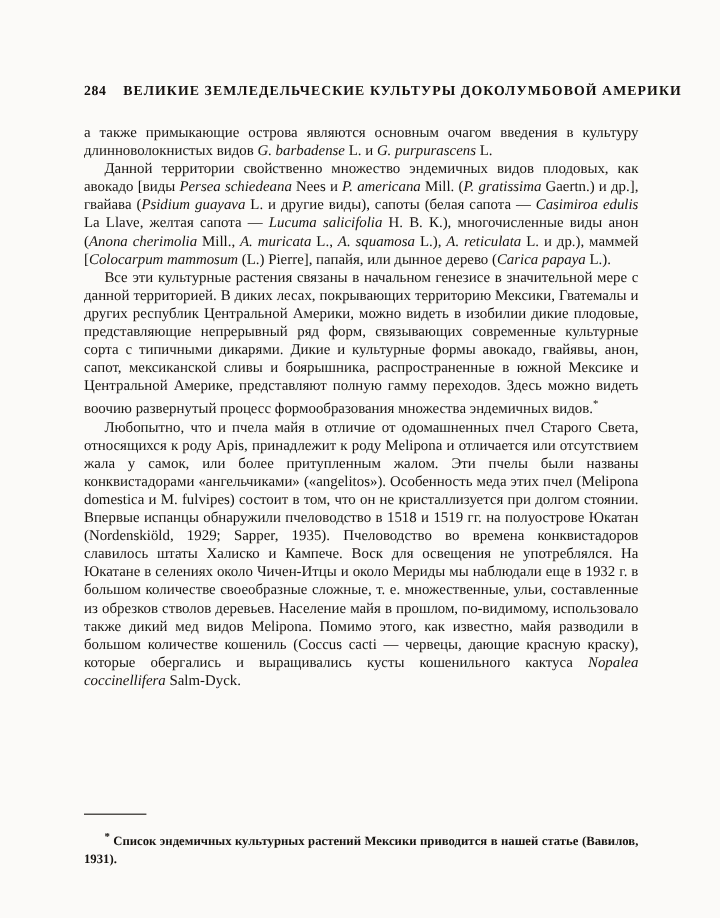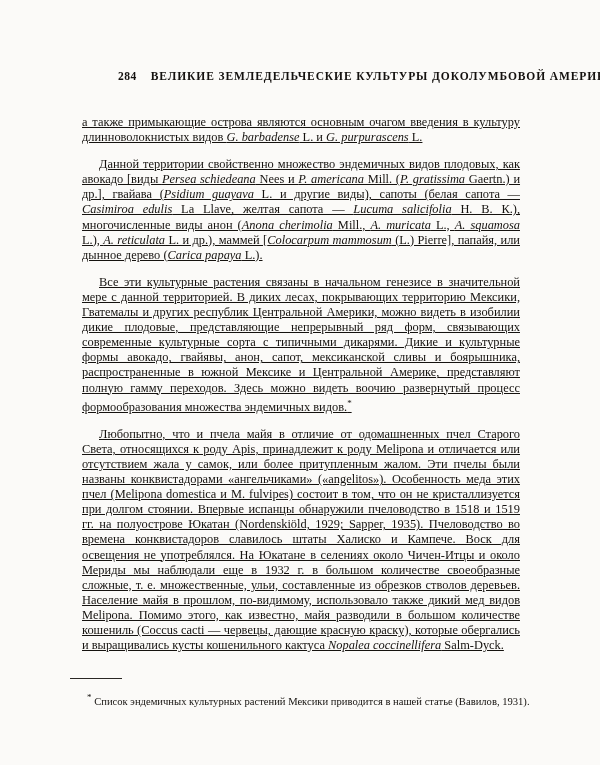--- a/index.html
+++ b/index.html
@@ -30,36 +30,34 @@
     width: 470px;
     font-size: 11.5px;
     letter-spacing: 0.9px;
     color: #14110f;
     font-weight: bold;
     white-space: nowrap;
   }
   .header .pnum {
     margin-right: 14px;
     letter-spacing: 0.5px;
-    margin-left: 48px;
   }
   .body-col {
     position: absolute;
     left: 70px;
     top: 103px;
     width: 462px;
     font-size: 12.4px;
     line-height: 15.1px;
     text-align: justify;
     color: #15120f;
   }
   .body-col p {
-    margin: 12px;
+    margin: 0;
     text-indent: 17px;
-    text-decoration: underline;
   }
   .body-col p.noindent {
     text-indent: 0;
   }
   i { font-style: italic; }
   .sup {
     font-size: 9px;
     vertical-align: super;
   }
   .footnote-rule {
@@ -75,20 +73,21 @@
     top: 690px;
     width: 462px;
     font-size: 10.6px;
     line-height: 14px;
     text-align: justify;
     color: #15120f;
   }
   .footnote p {
     margin: 0;
     text-indent: 17px;
+    font-weight: bold;
   }
 </style>
 </head>
 <body>
 
 <div class="page">
 
   <div class="header">
     <span class="pnum">284</span><span>ВЕЛИКИЕ  ЗЕМЛЕДЕЛЬЧЕСКИЕ  КУЛЬТУРЫ  ДОКОЛУМБОВОЙ  АМЕРИКИ</span>
   </div>

